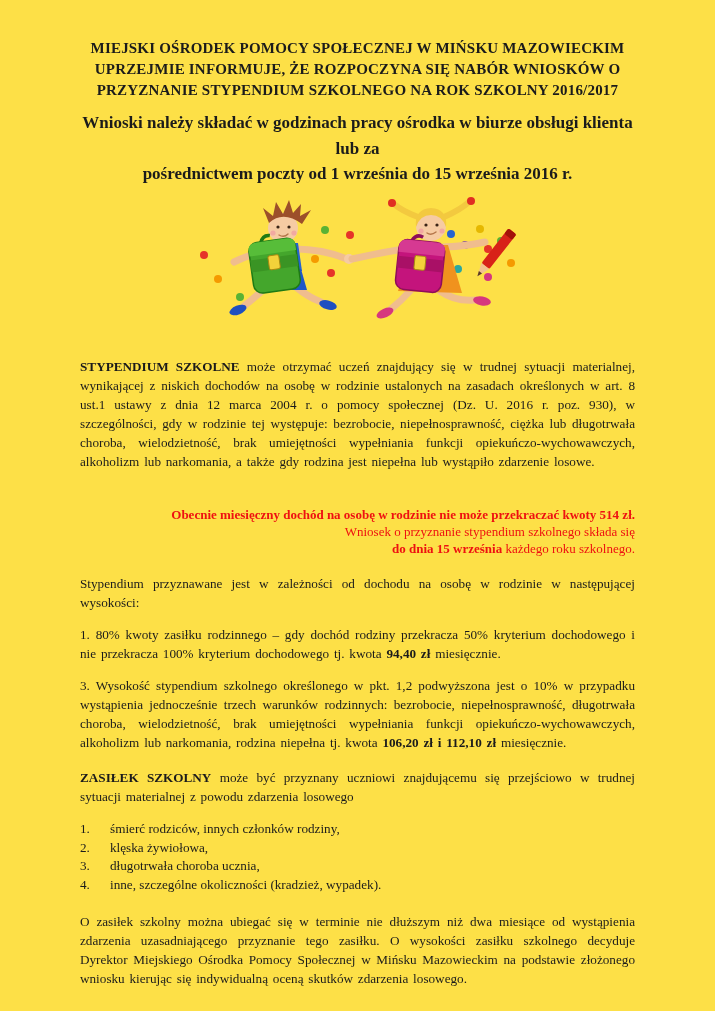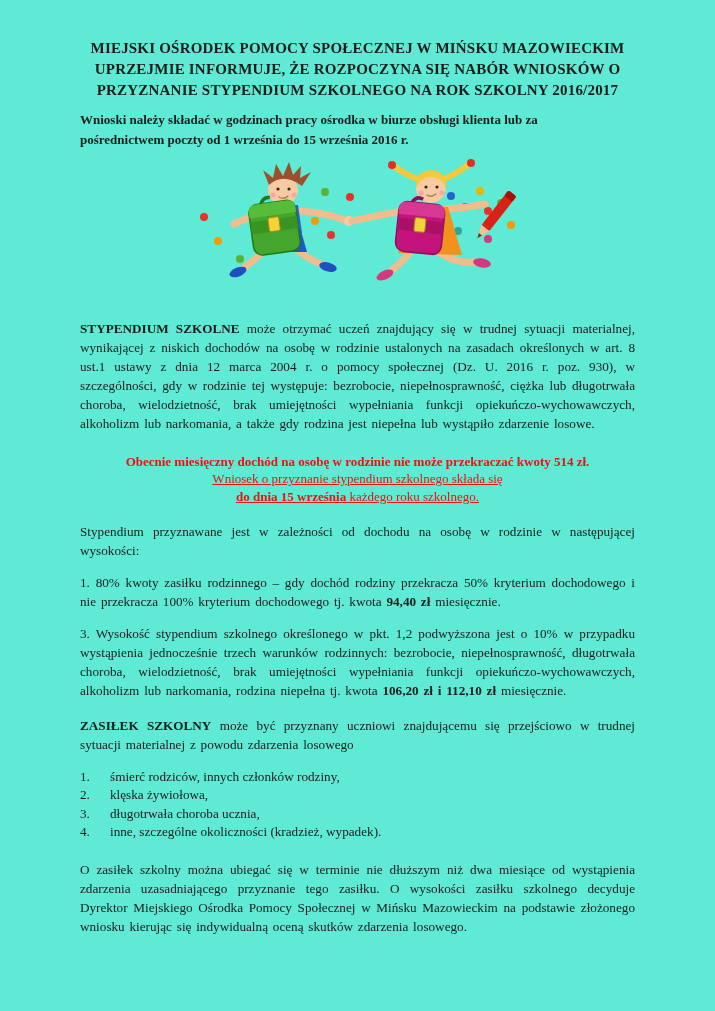--- a/index.html
+++ b/index.html
@@ -1,44 +1,44 @@
 <!DOCTYPE html>
 <html lang="pl"><head>
 <meta charset="utf-8">
 <style>
   html,body { margin:0; padding:0; background:#ffffff; }
   .page {
     position:relative;
     width:715px; height:1011px;
     margin:0 auto;
-    background:#5eead4;
+    background:#fde047;
     box-sizing:border-box;
     padding:38px 80px 0 80px;
     font-family:"Liberation Serif","DejaVu Serif",serif;
     color:#1b1b1b;
     overflow:hidden;
   }
   .doc-title { text-align:center; font-weight:bold; font-size:15px; line-height:1.4; letter-spacing:0.2px; }
-  .doc-subtitle { text-align:left; font-weight:bold; font-size:13px; line-height:1.5; margin-top:9px; }
+  .doc-subtitle { text-align:center; font-weight:bold; font-size:17px; line-height:1.5; margin-top:9px; }
   .illustration { text-align:center; margin-top:10px; height:132px; }
   .body {
     text-align:justify; font-size:13.2px; line-height:1.44;
     margin:0; word-spacing:1.5px;
   }
   .para1 { margin-top:28px; }
-  .notice { text-align:center; font-size:13px; line-height:1.33; margin-top:20px; }
+  .notice { text-align:right; font-size:13px; line-height:1.33; margin-top:35px; }
   .amounts-intro { margin-top:17px; }
   .item { margin-top:13px;font-family:Liberation Serif, serif; }
   .zasilek-intro { margin-top:16px; }
   .reasons { margin-top:14px; font-size:13.2px; line-height:1.4; }
   .reason { display:flex; }
   .reason .num { width:30px; flex:0 0 30px; }
   .outro { margin-top:18px; }
   .b { font-weight:bold; }
-  .u { text-decoration:underline; }
+  .u { }
   .red { color:#ee1111; }
 </style>
 </head>
 <body>
 
 <div class="page">
 
   <div class="doc-title">
     <div>MIEJSKI OŚRODEK POMOCY SPOŁECZNEJ W MIŃSKU MAZOWIECKIM</div>
     <div>UPRZEJMIE INFORMUJE, ŻE ROZPOCZYNA SIĘ NABÓR WNIOSKÓW O</div>

